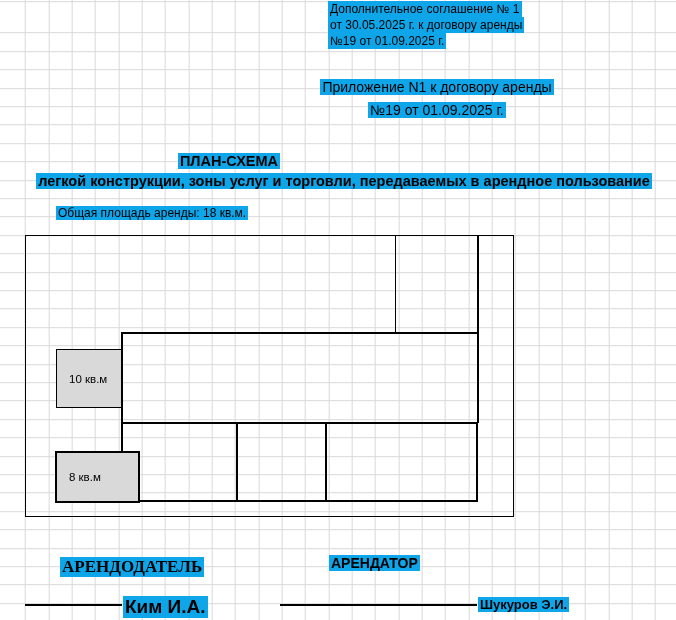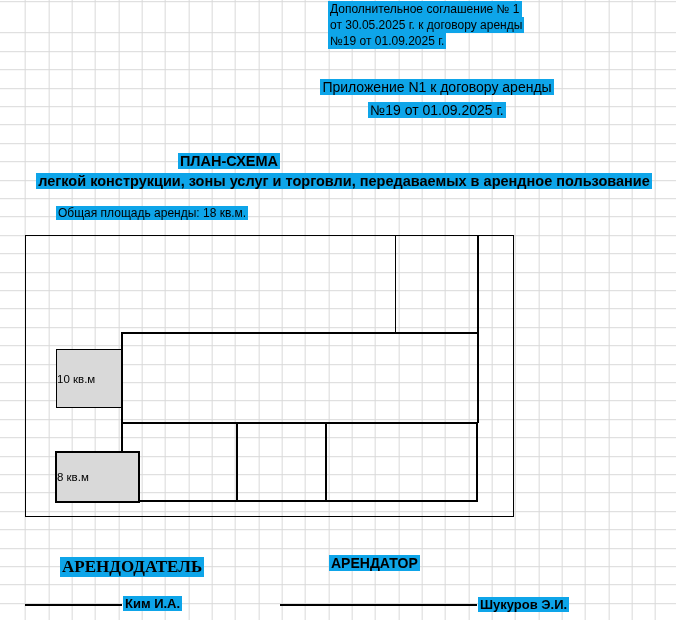--- a/index.html
+++ b/index.html
@@ -36,27 +36,27 @@
   #outer{position:absolute;left:25px;top:235px;width:489px;height:282px;border:1.5px solid #000;box-sizing:border-box;}
   #vA{left:394.5px;top:235px;width:1.5px;height:98px;}
   #vB{left:477px;top:235px;width:1.5px;height:188px;}
   #hMid{left:121px;top:332px;width:357px;height:1.5px;}
   #vC{left:121px;top:332px;width:1.5px;height:91px;}
   .stall{position:absolute;border:2px solid #000;box-sizing:border-box;background:transparent;}
   #stall1{left:121px;top:422px;width:117px;height:80px;}
   #stall2{left:236px;top:422px;width:91px;height:80px;}
   #stall3{left:325px;top:422px;width:153px;height:80px;}
   .gray-area{position:absolute;background:#d9d9d9;box-sizing:border-box;
-    display:flex;align-items:center;font-size:11.5px;padding-left:0;}
+    display:flex;align-items:center;font-size:11.5px;padding-left:12px;}
   #area10{left:56px;top:349px;width:66px;height:59px;border:1.3px solid #000;}
   #area8{left:55px;top:451px;width:85px;height:52px;border:2px solid #000;}
 
   .landlord-title{left:60px;top:551px;font-size:17px;font-family:"Liberation Serif","DejaVu Serif",serif;}
   .tenant-title{left:329px;top:549px;font-size:14px;}
-  .landlord-name{left:123px;top:590px;font-size:13px;}
+  .landlord-name{left:123px;top:590px;font-size:19px;}
   .tenant-name{left:478px;top:591px;font-size:13px;}
   #sig1{left:25px;top:604px;width:97px;height:2px;}
   #sig2{left:280px;top:604px;width:197px;height:2px;}
 </style>
 </head>
 <body>
 
 <div id="canvas">
   <div id="grid"></div>
 

